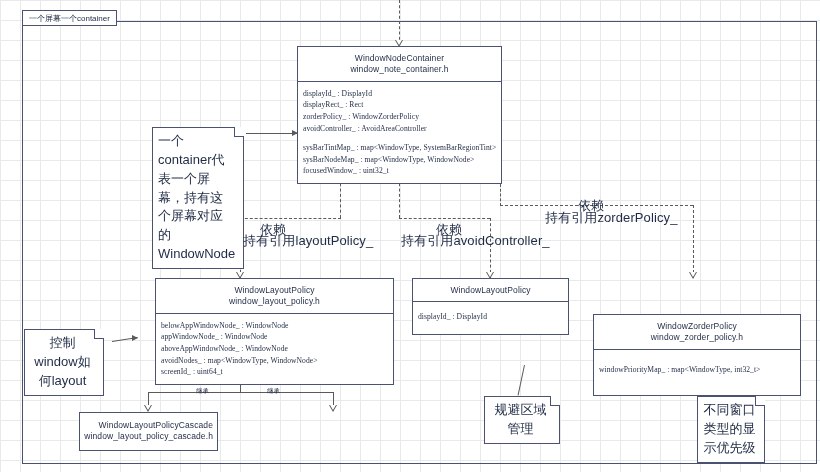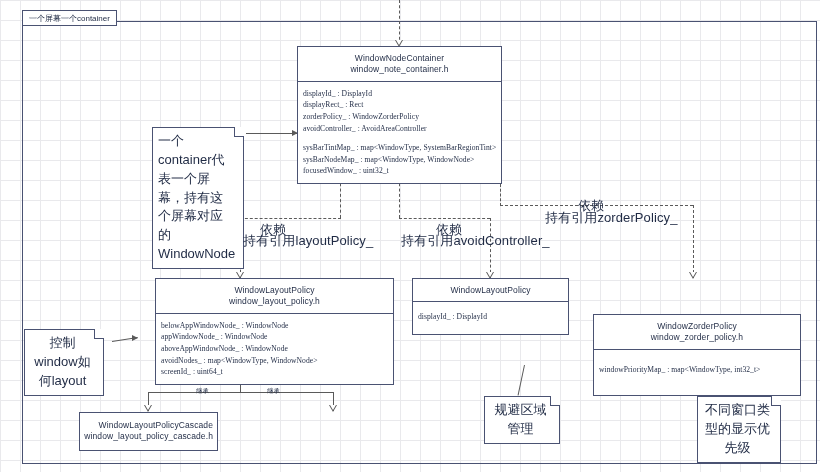--- a/index.html
+++ b/index.html
@@ -274,18 +274,18 @@
   <div class="note center" style="left:24px; top:329px; width:80px;">
     <span class="fold"></span>
     <span>控制window如何layout</span>
   </div>
 
   <div class="note center" style="left:484px; top:396px; width:76px;">
     <span class="fold"></span>
     <span>规避区域管理</span>
   </div>
 
-  <div class="note center" style="left:697px; top:396px; width:84px;">
+  <div class="note center" style="left:697px; top:396px; width:68px;">
     <span class="fold"></span>
     <span>不同窗口类型的显示优先级</span>
   </div>
 
 </div>
 
 </body></html>

